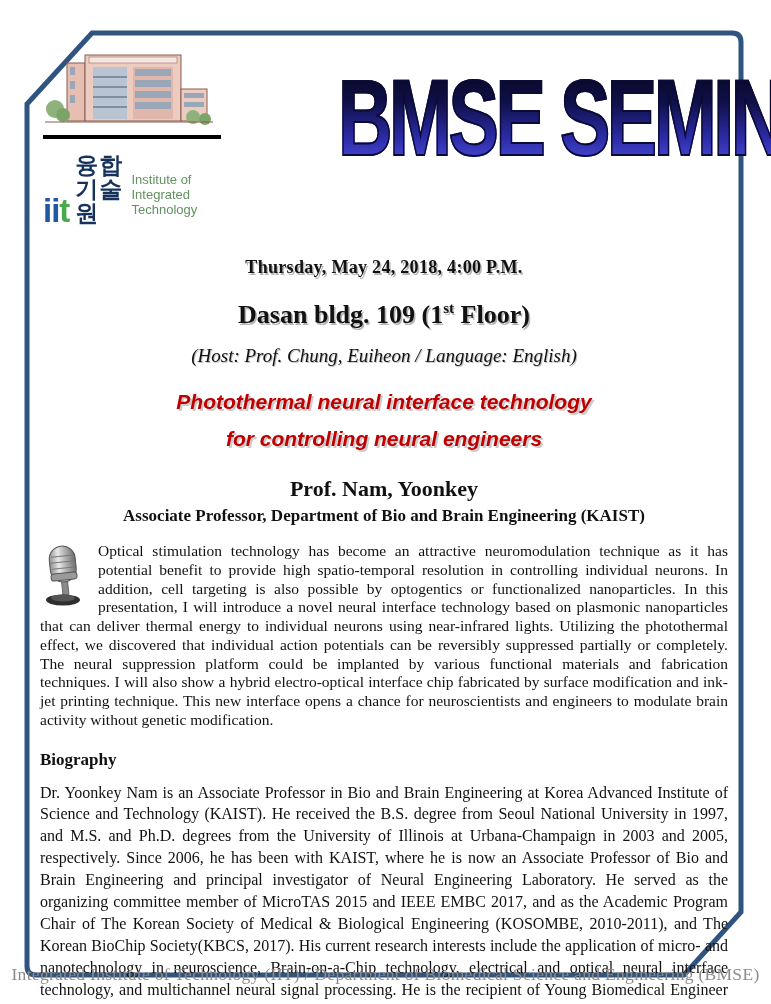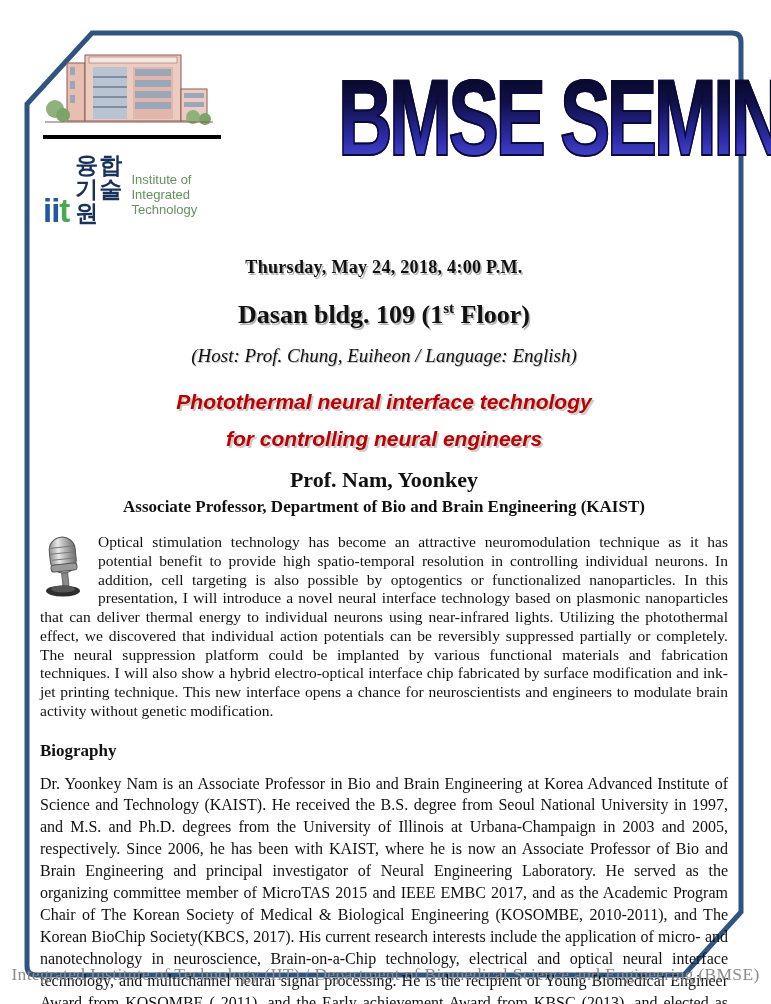--- a/index.html
+++ b/index.html
@@ -34,21 +34,21 @@
   .venue-line { font-size:26px; font-weight:bold; margin-top:22px; text-shadow:1.5px 1.5px 0 #b6b6b6; }
   .venue-line sup { font-size:0.58em; }
   .host-line { font-size:19px; font-weight:normal; font-style:italic; margin-top:15px; text-shadow:1px 1px 0 #c4c4c4; }
 
   
   .sem-title { text-align:center; margin-top:17px; font-family:"Liberation Sans", sans-serif;
     font-weight:bold; font-style:italic; font-size:21px; line-height:1.73; color:#c00000;
     text-shadow:2px 2px 0 #cccccc; }
 
   
-  .speaker-block { text-align:center; margin-top:10px; }
+  .speaker-block { text-align:center; margin-top:19px; }
   .speaker-name { font-size:22px; font-weight:bold; }
   .speaker-affil { font-size:17px; font-weight:bold; margin-top:4px; }
 
   
   .abstract { margin:16px 13px 0 13px; font-size:15.5px; line-height:1.21; text-align:justify; }
   .mic-icon { float:left; width:48px; height:64px; margin:2px 10px 2px 0; }
 
   
   .bio-heading { margin:20px 13px 0 13px; font-size:17px; font-weight:bold; }
   .bio-text { margin:12px 13px 0 13px; font-size:16px; line-height:1.37; text-align:justify; }

